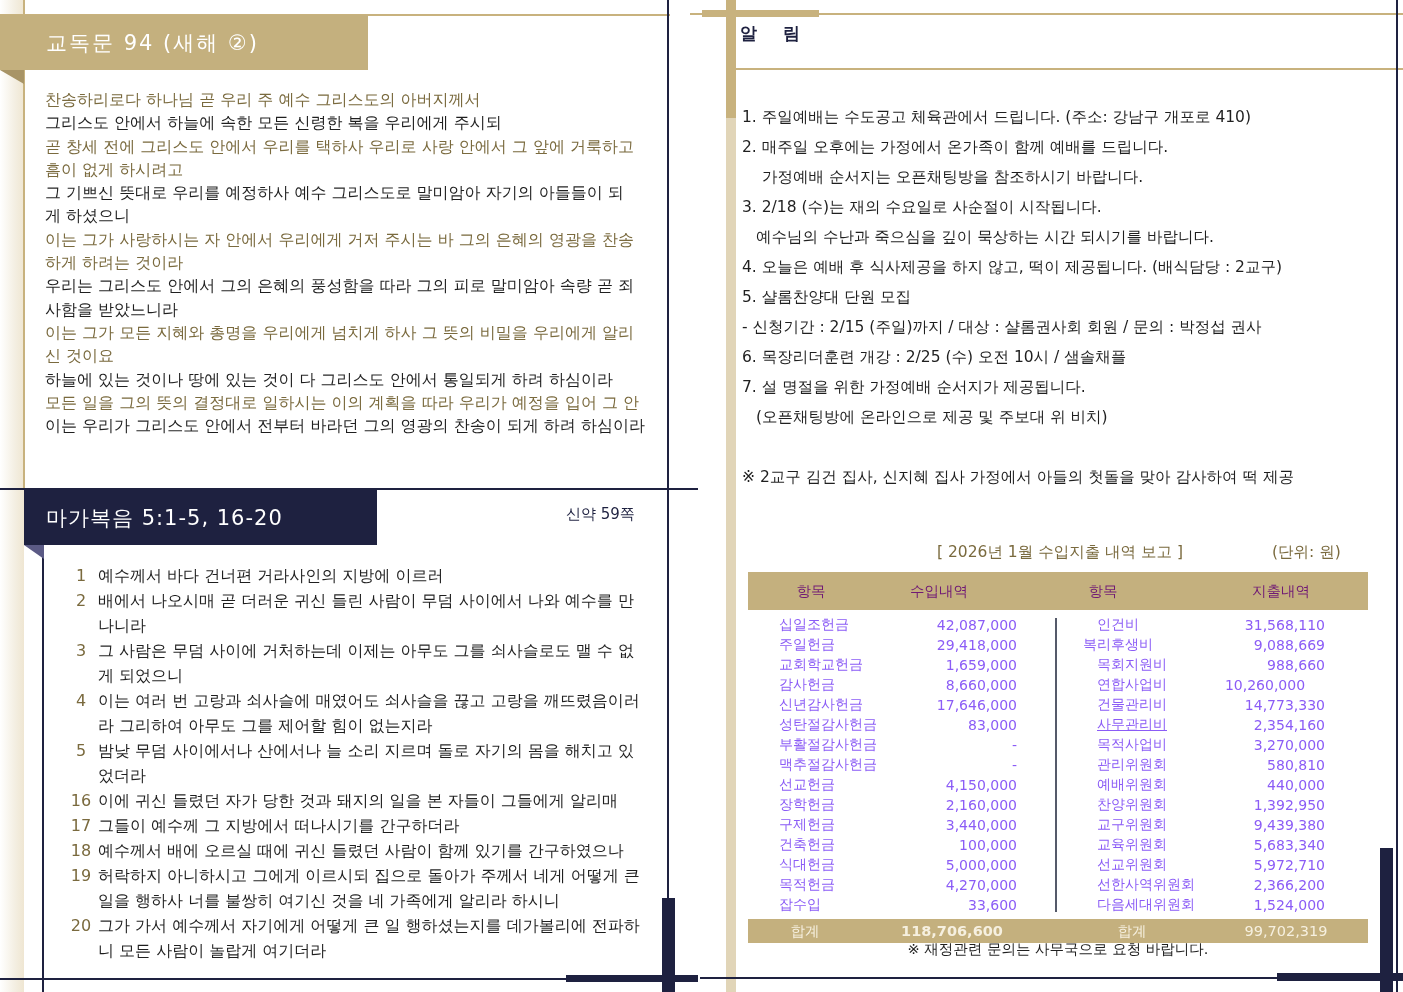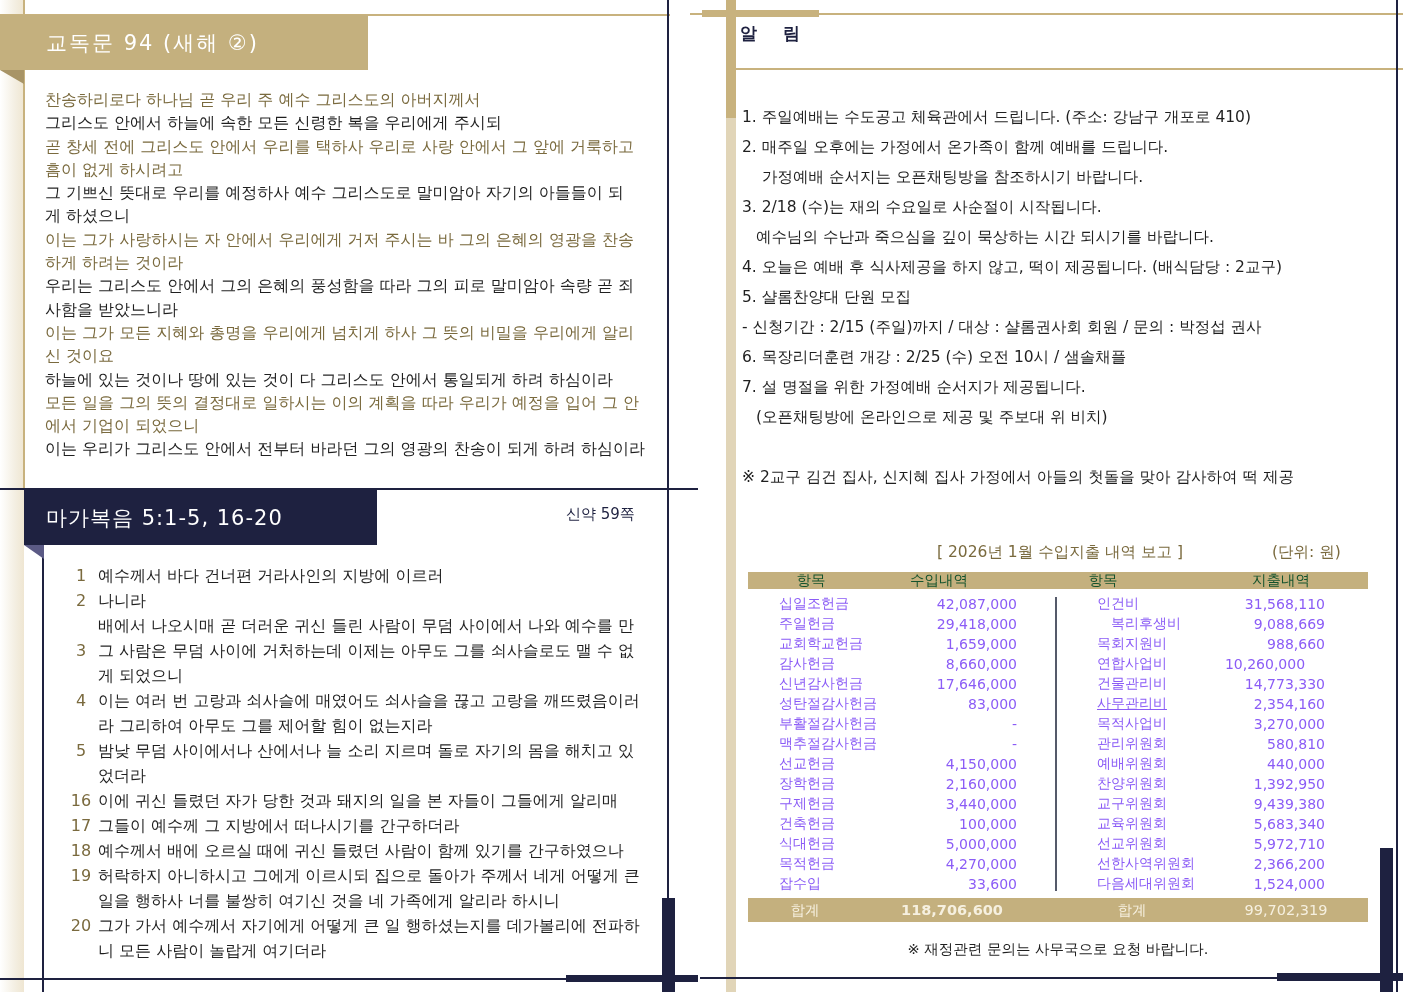--- a/index.html
+++ b/index.html
@@ -35,21 +35,21 @@
 
   
   .notice-title { position:absolute; left:740px; top:22px; width:620px; text-align:left; font-size:17px; font-weight:bold; color:#1e2140; letter-spacing:10px; }
   .notices { position:absolute; left:742px; top:102px; width:600px; font-size:15.5px; line-height:30px; color:#1f1f1f; }
   .notices .ln { white-space:nowrap; }
 
   .fin-title { position:absolute; left:937px; top:542px; font-size:15.5px; color:#7a6a3e; }
   .fin-unit { position:absolute; left:1272px; top:542px; font-size:15.5px; color:#7a6a3e; }
 
   .fin-table { position:absolute; left:748px; top:572px; width:620px; }
-  .fin-head { display:flex; height:17px; background:#c4b07e; color:#14532d; font-size:14.5px; align-items:center; }
+  .fin-head { display:flex; height:38px; background:#c4b07e; color:#701a75; font-size:14.5px; align-items:center; }
   .fin-head div { text-align:center; }
   .fin-body { display:flex; padding-top:5px; position:relative; }
   .fin-col { display:flex; flex-direction:column; }
   .fin-row { display:flex; height:20px; align-items:center; font-size:14px; color:#8b5cf6; }
   .fin-divider { position:absolute; left:307px; top:8px; width:2px; height:294px; background:#555a6a; }
   .fin-foot { display:flex; height:24px; background:#c4b07e; color:#f6f0e0; font-size:14.5px; align-items:center; margin-top:4px; }
   .fin-foot div { text-align:center; }
   .fin-note { position:absolute; left:748px; top:940px; width:620px; text-align:center; font-size:14.5px; color:#1f1f1f; }
 </style>
 </head>
@@ -89,42 +89,41 @@
   <div class="c">그 기쁘신 뜻대로 우리를 예정하사 예수 그리스도로 말미암아 자기의 아들들이 되</div>
   <div class="c">게 하셨으니</div>
   <div class="r">이는 그가 사랑하시는 자 안에서 우리에게 거저 주시는 바 그의 은혜의 영광을 찬송</div>
   <div class="r">하게 하려는 것이라</div>
   <div class="c">우리는 그리스도 안에서 그의 은혜의 풍성함을 따라 그의 피로 말미암아 속량 곧 죄</div>
   <div class="c">사함을 받았느니라</div>
   <div class="r">이는 그가 모든 지혜와 총명을 우리에게 넘치게 하사 그 뜻의 비밀을 우리에게 알리</div>
   <div class="r">신 것이요</div>
   <div class="c">하늘에 있는 것이나 땅에 있는 것이 다 그리스도 안에서 통일되게 하려 하심이라</div>
   <div class="r">모든 일을 그의 뜻의 결정대로 일하시는 이의 계획을 따라 우리가 예정을 입어 그 안</div>
-  <div class="r">에서 기업이 되었으니</div>
   <div class="c">이는 우리가 그리스도 안에서 전부터 바라던 그의 영광의 찬송이 되게 하려 하심이라</div>
 </div>
 
 <div class="sec-head navy-head">
   <span>마가복음 5:1-5, 16-20</span>
 </div>
 <div class="navy-fold"></div>
 <div class="page-ref">신약 59쪽</div>
 
 <div class="verses">
   <div class="verse">
     <span class="num">1</span>
     <div class="txt">
         <div>예수께서 바다 건너편 거라사인의 지방에 이르러</div>
       </div>
   </div>
   <div class="verse">
     <span class="num">2</span>
     <div class="txt">
+      <div>배에서 나오시매 곧 더러운 귀신 들린 사람이 무덤 사이에서 나와 예수를 만</div>
       <div>나니라</div>
-      <div>배에서 나오시매 곧 더러운 귀신 들린 사람이 무덤 사이에서 나와 예수를 만</div>
     </div>
   </div>
   <div class="verse">
     <span class="num">3</span>
     <div class="txt">
       <div>그 사람은 무덤 사이에 거처하는데 이제는 아무도 그를 쇠사슬로도 맬 수 없</div>
       <div>게 되었으니</div>
     </div>
   </div>
   <div class="verse">
@@ -266,21 +265,21 @@
           <span style="width:119px;text-align:right;">33,600</span>
         </div>
       </div>
     <div class="fin-divider"></div>
     <div class="fin-col" style="width:313px;" id="expense-col">
         <div class="fin-row">
           <span style="width:150px;padding-left:42px;">인건비</span>
           <span style="width:120px;text-align:right;">31,568,110</span>
         </div>
         <div class="fin-row">
-          <span style="width:150px;padding-left:56px;font-family:Liberation Mono, monospace;">복리후생비</span>
+          <span style="width:150px;padding-left:28px;font-family:Liberation Mono, monospace;">복리후생비</span>
           <span style="width:120px;text-align:right;">9,088,669</span>
         </div>
         <div class="fin-row">
           <span style="width:150px;padding-left:42px;">목회지원비</span>
           <span style="width:120px;text-align:right;">988,660</span>
         </div>
         <div class="fin-row">
           <span style="width:150px;padding-left:42px;">연합사업비</span>
           <span style="width:120px;text-align:center;">10,260,000</span>
         </div>

